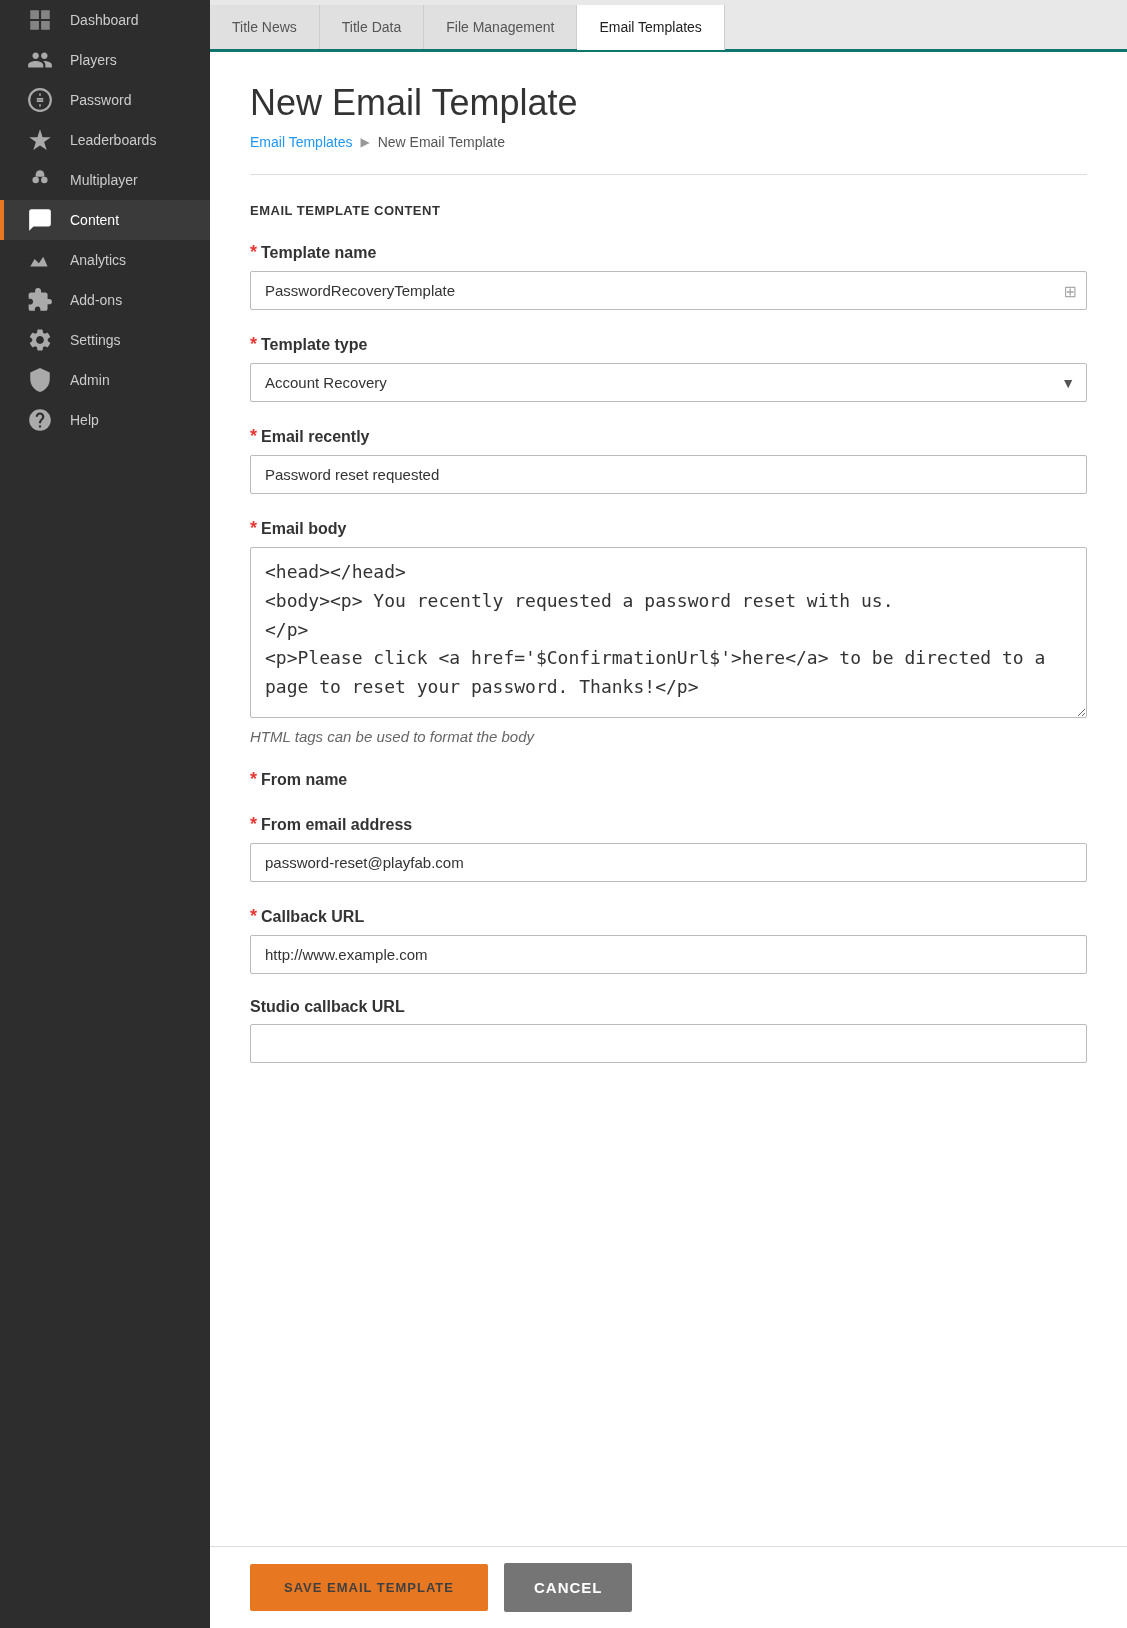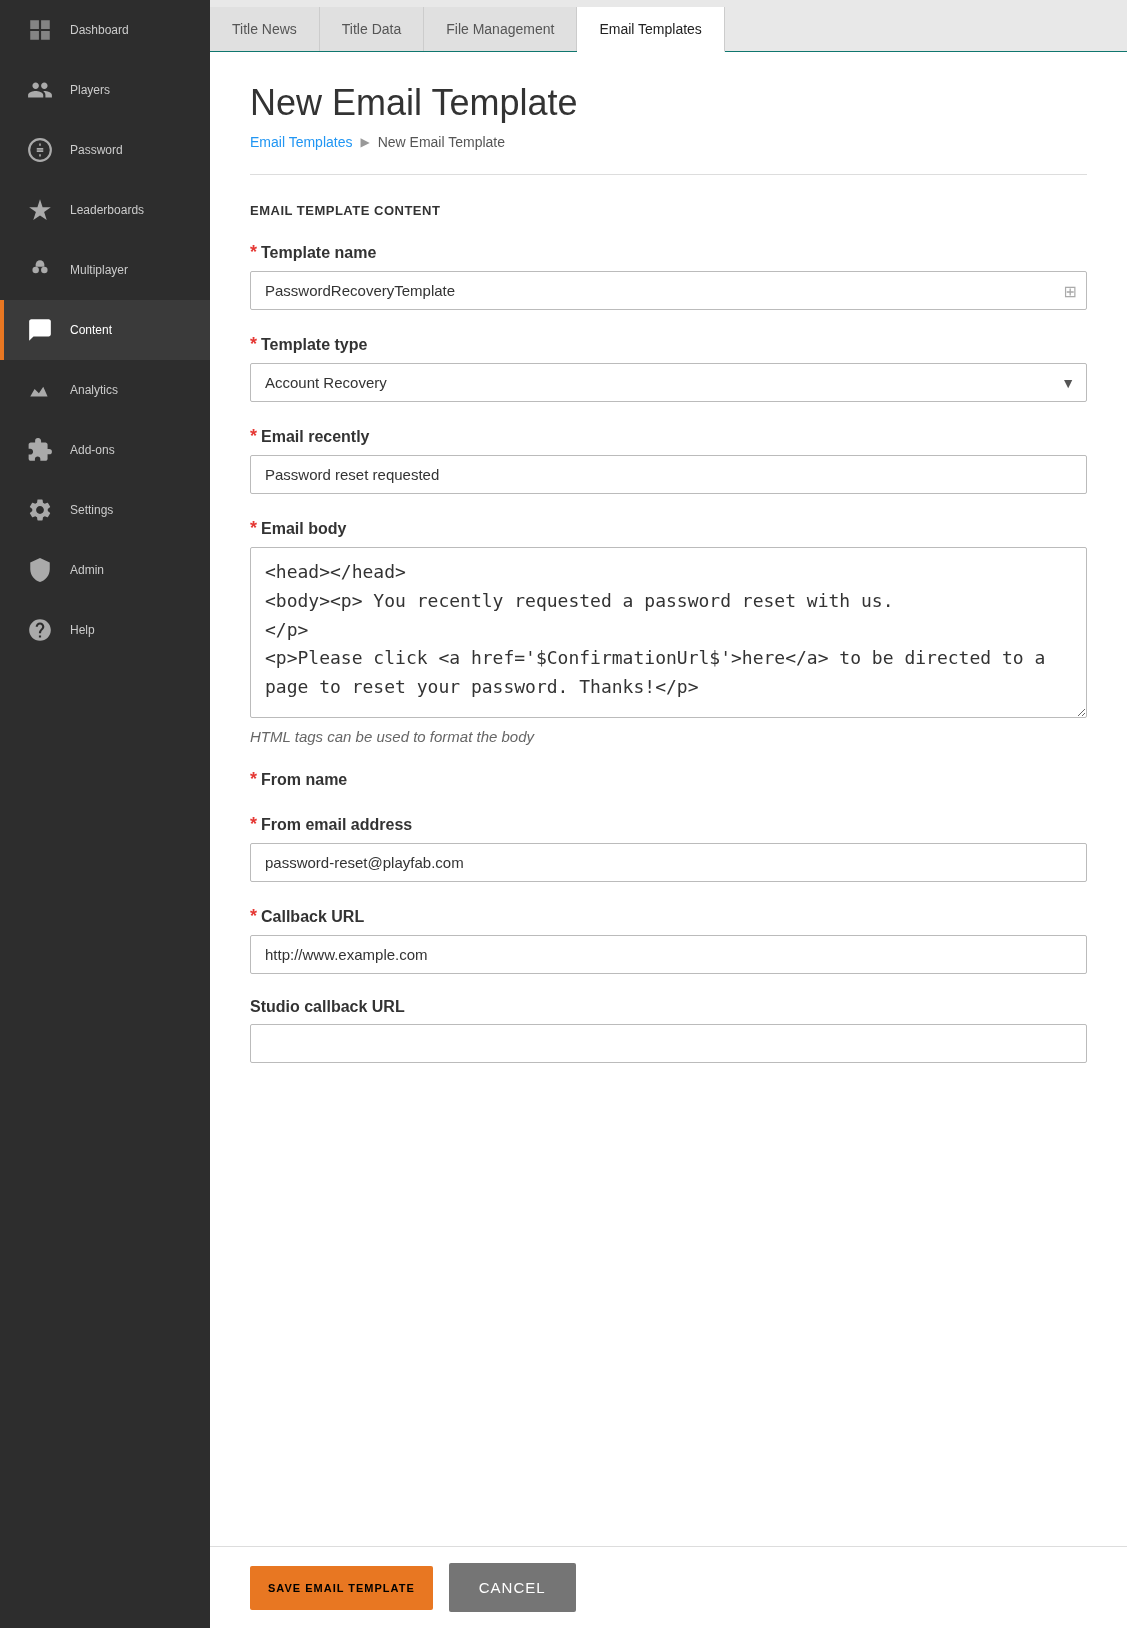--- a/index.html
+++ b/index.html
@@ -11,23 +11,23 @@
       min-width: 210px;
       background: #2d2d2d;
       color: #ccc;
       display: flex;
       flex-direction: column;
       height: 100%;
     }
     .sidebar-item {
       display: flex;
       align-items: center;
-      padding: 14px 20px;
-      cursor: pointer;
-      font-size: 12px;
+      padding: 4px 20px;
+      cursor: pointer;
+      font-size: 14px;
       color: #ccc;
       border-left: 4px solid transparent;
     }
     .sidebar-item.active {
       background: #3a3a3a;
       border-left: 4px solid #e87722;
       color: #fff;
     }
     .sidebar-icon {
       width: 32px;
@@ -48,21 +48,21 @@
       display: flex;
       flex-direction: column;
       background: #fff;
       overflow-y: auto;
     }
 
     
     .tab-bar {
       display: flex;
       background: #e8e8e8;
-      border-bottom: 1px solid #0f766e;
+      border-bottom: 3px solid #0f766e;
       min-height: 52px;
       align-items: flex-end;
     }
     .tab {
       padding: 14px 22px;
       font-size: 14px;
       color: #555;
       cursor: pointer;
       border-right: 1px solid #ccc;
       background: #e0e0e0;
@@ -207,38 +207,38 @@
       border-top: 1px solid #ddd;
       padding: 16px 40px;
       display: flex;
       align-items: center;
       gap: 16px;
       z-index: 100;
     }
 
     .btn-save {
       background: #e87722;
-      color: #000000;
+      color: #404040;
       border: none;
-      padding: 16px 18px;
-      font-size: 11px;
+      padding: 16px 34px;
+      font-size: 13px;
       font-weight: 700;
       letter-spacing: 1px;
       cursor: pointer;
       text-transform: uppercase;
       border-radius: 2px;
     }
 
     .btn-cancel {
       background: #757575;
       color: #fff;
       border: none;
       padding: 16px 30px;
       font-size: 15px;
-      font-weight: 400;
+      font-weight: 700;
       letter-spacing: 1px;
       cursor: pointer;
       text-transform: uppercase;
       border-radius: 2px;
     }
 
     
     .icon-svg { width: 26px; height: 26px; fill: currentColor; }
   </style>
 </head>

